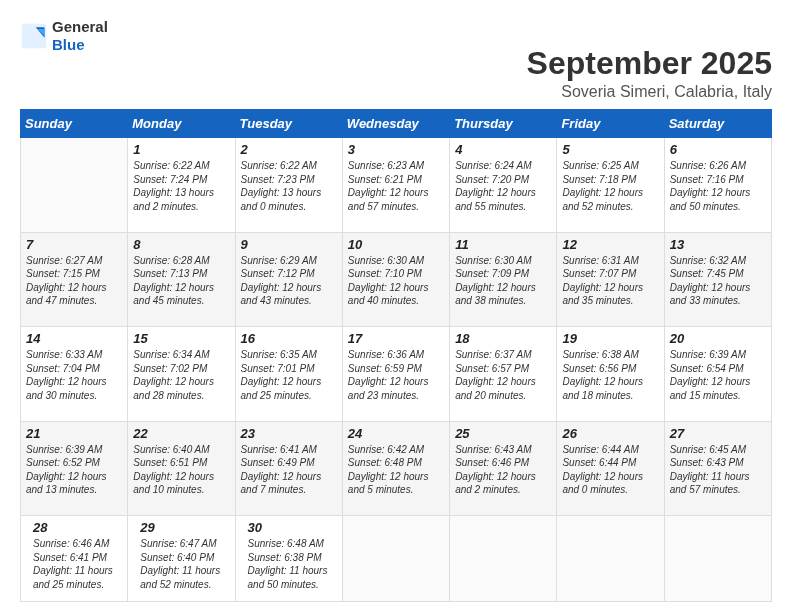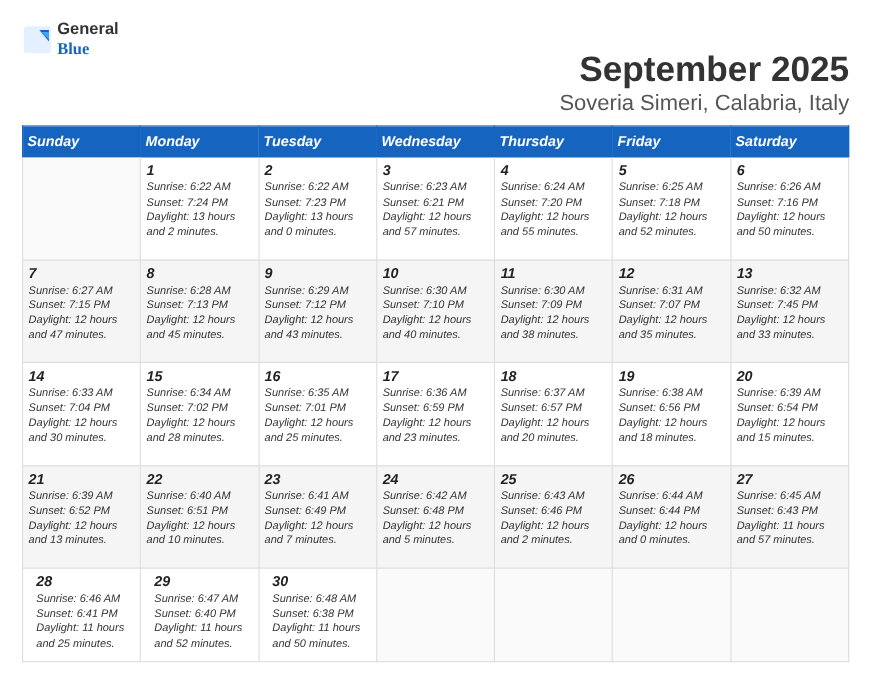--- a/index.html
+++ b/index.html
@@ -30,37 +30,37 @@
     }
     .logo-text {
       font-size: 15px;
       line-height: 1.2;
       color: #333;
     }
     .logo-text span {
       display: block;
     }
     .logo-text .general { font-weight: bold; }
-    .logo-text .blue { color: #1565c0; font-weight: bold; font-family: Liberation Serif, serif; }
+    .logo-text .blue { color: #1565c0; font-weight: bold; }
     .logo-icon {
       width: 28px;
       height: 28px;
     }
     .title-block {
       text-align: right;
     }
     .month-title {
       font-size: 32px;
       font-weight: bold;
       color: #333;
       line-height: 1.1;
       margin-top: 28px;
     }
     .location {
-      font-size: 20px;
+      font-size: 16px;
       color: #555;
       margin-top: 2px;
     }
     .calendar {
       flex: 1;
       border: 1px solid #000000;
       border-collapse: collapse;
       width: 100%;
       table-layout: fixed;
       font-style: italic;

